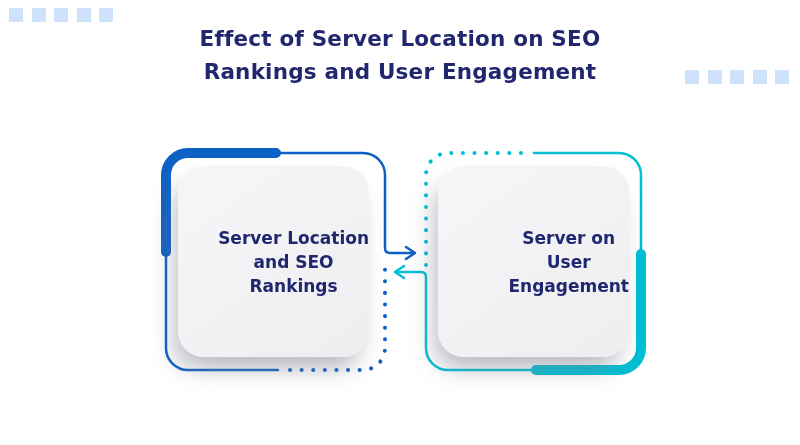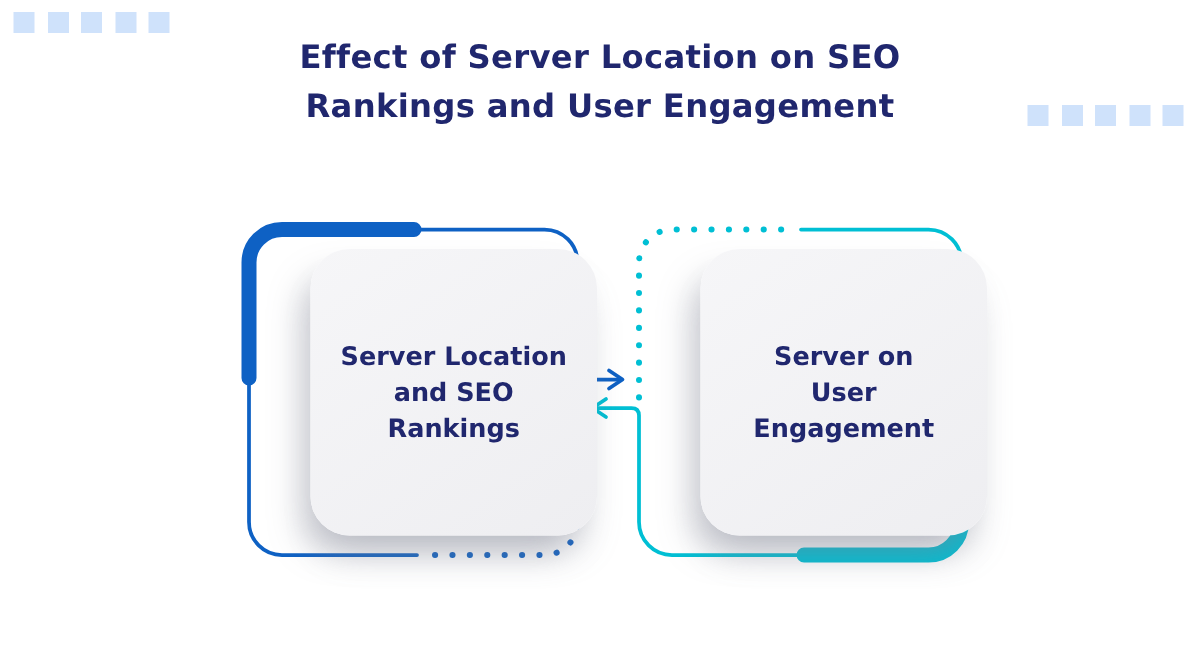--- a/index.html
+++ b/index.html
@@ -20,21 +20,21 @@
     position:absolute;left:0;top:22px;width:800px;
     text-align:center;color:var(--navy);
     font-size:21.5px;font-weight:700;line-height:33px;
     white-space:pre-line;letter-spacing:.2px;
   }
 
   .card{
     position:absolute;top:166px;width:191px;height:191px;border-radius:26px;
     background:linear-gradient(145deg,var(--card_light) 0%,var(--card_dark) 100%);
     box-shadow:-10px 14px 22px -4px rgba(125,130,145,.38),0 18px 26px -10px rgba(125,130,145,.33);
-    display:flex;align-items:center;justify-content:center;margin-left:29px;
+    display:flex;align-items:center;justify-content:flex-end;
   }
   .card.left{left:178px;}
   .card.right{left:438px;}
   .card-label{
     text-align:center;color:var(--navy);
     font-size:17px;font-weight:700;line-height:24px;white-space:pre-line;
   }
 
   svg.overlay{position:absolute;left:0;top:0;}
   .stroke-blue{stroke:var(--blue);}

